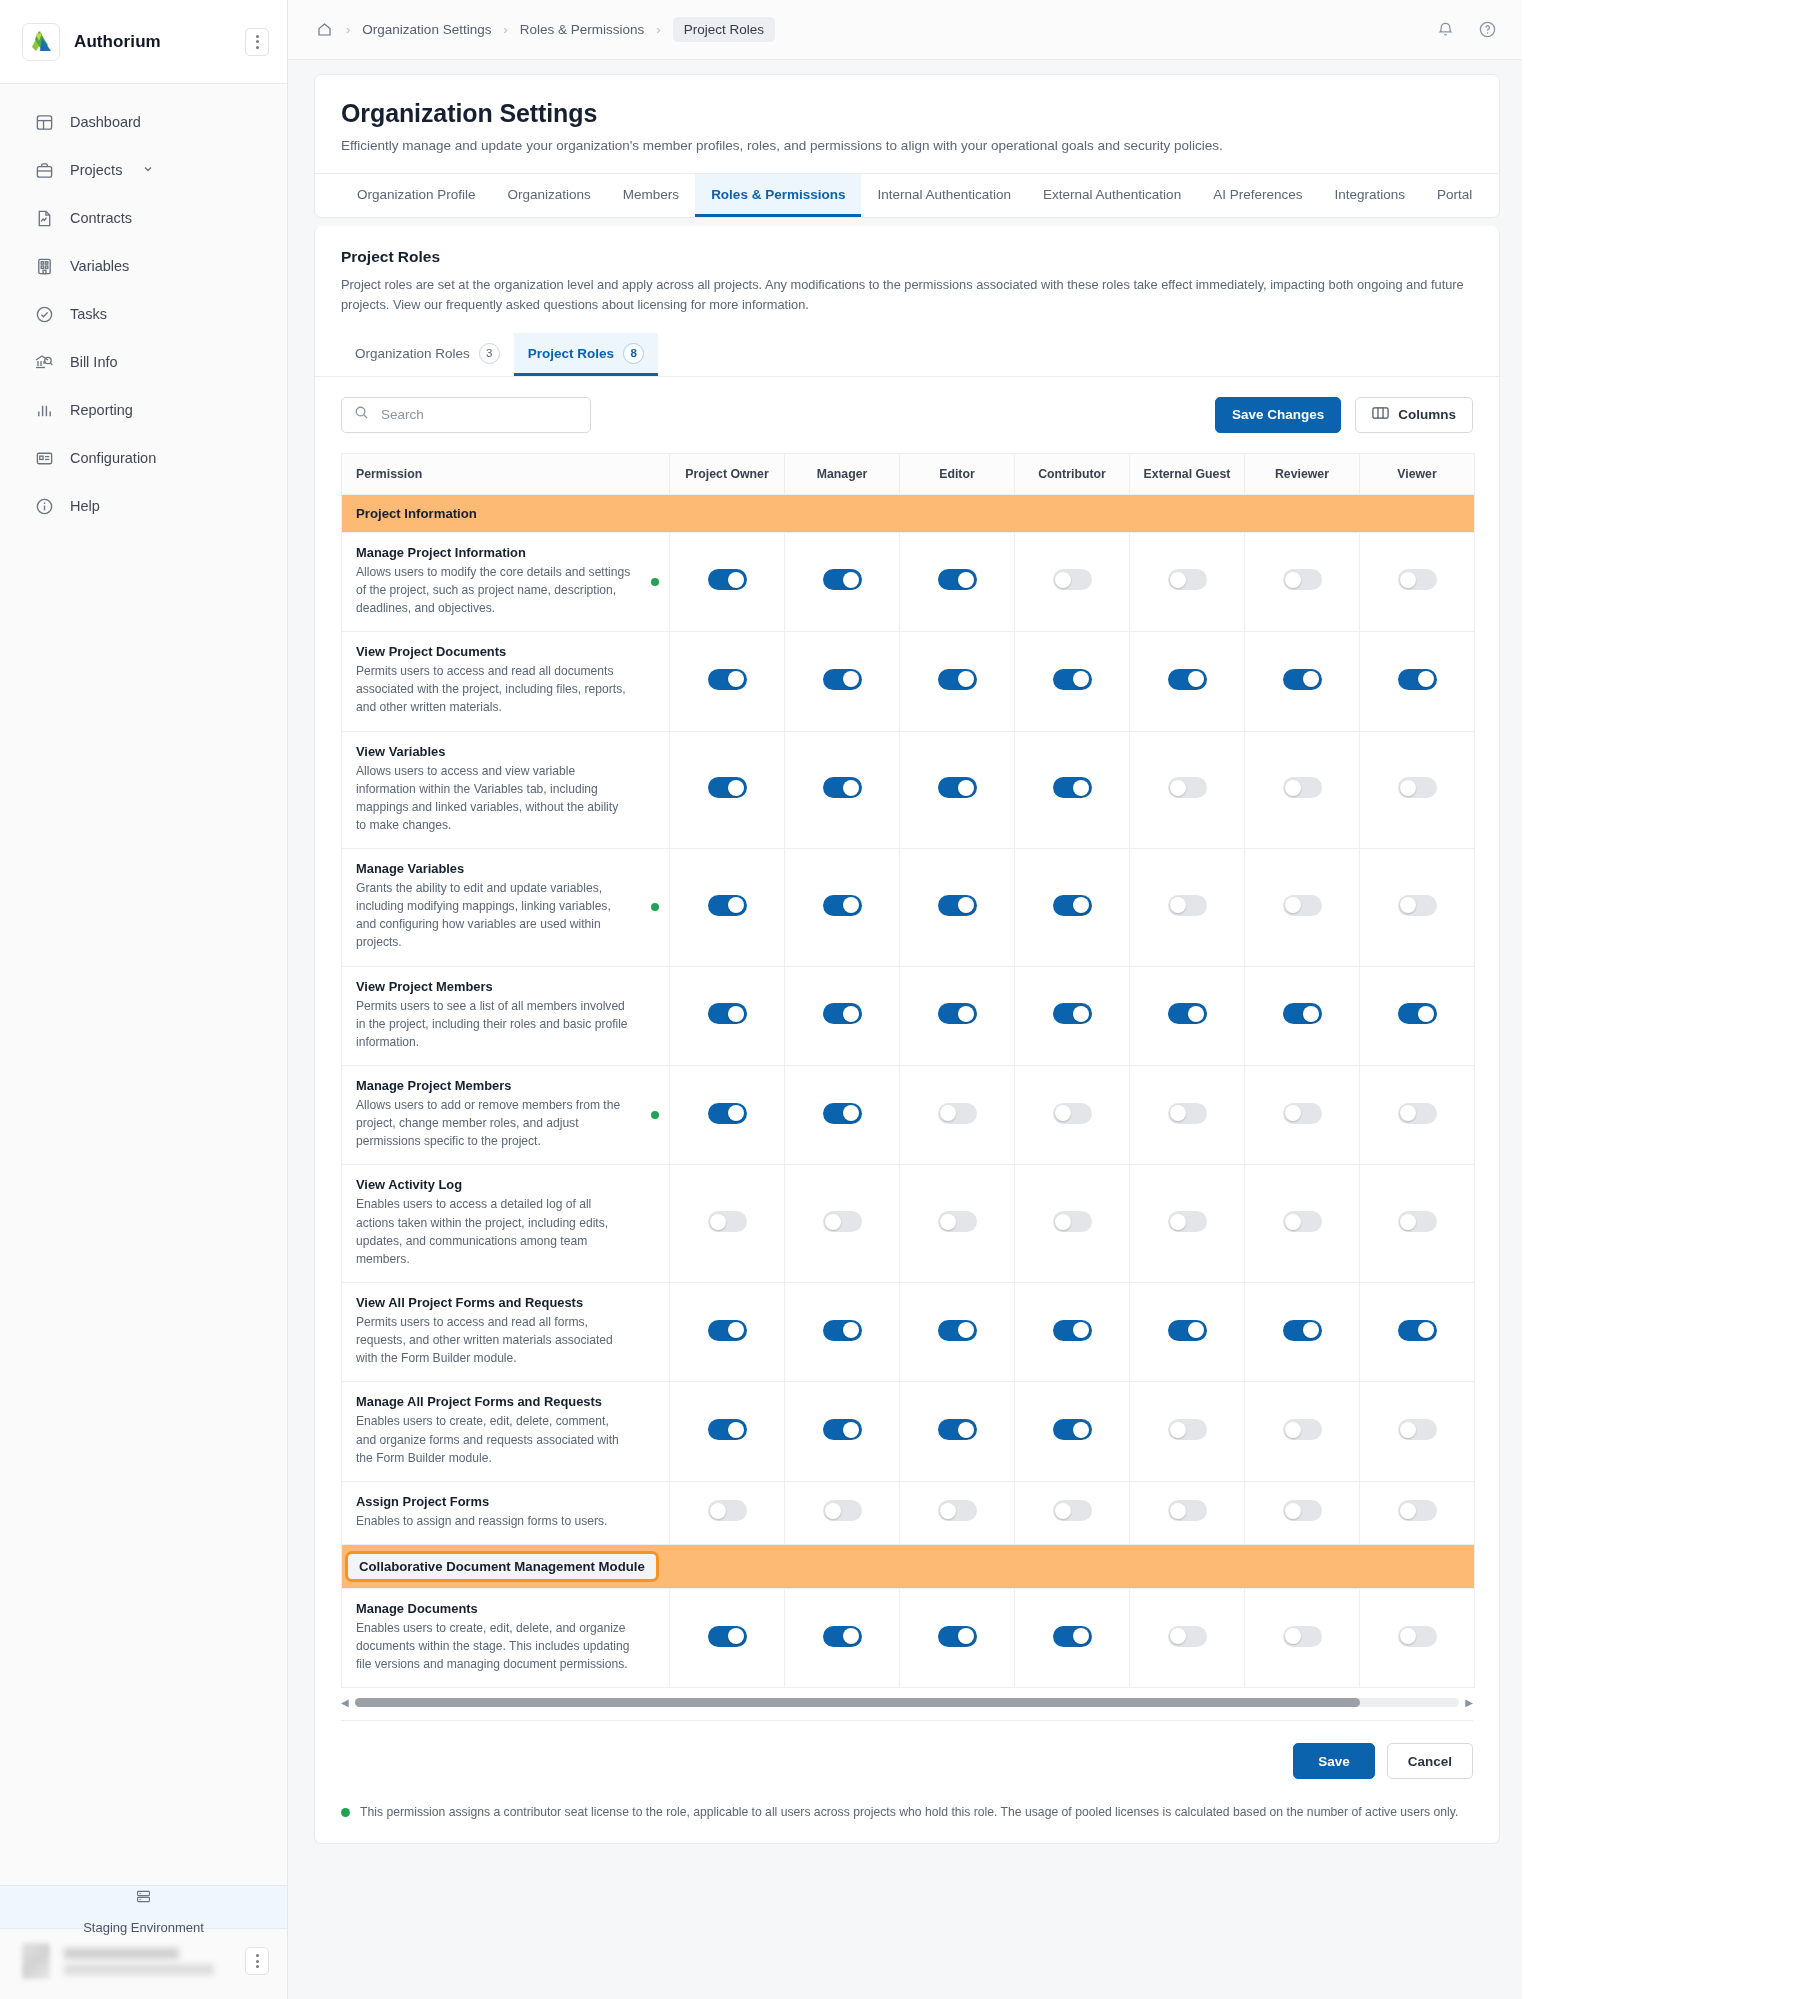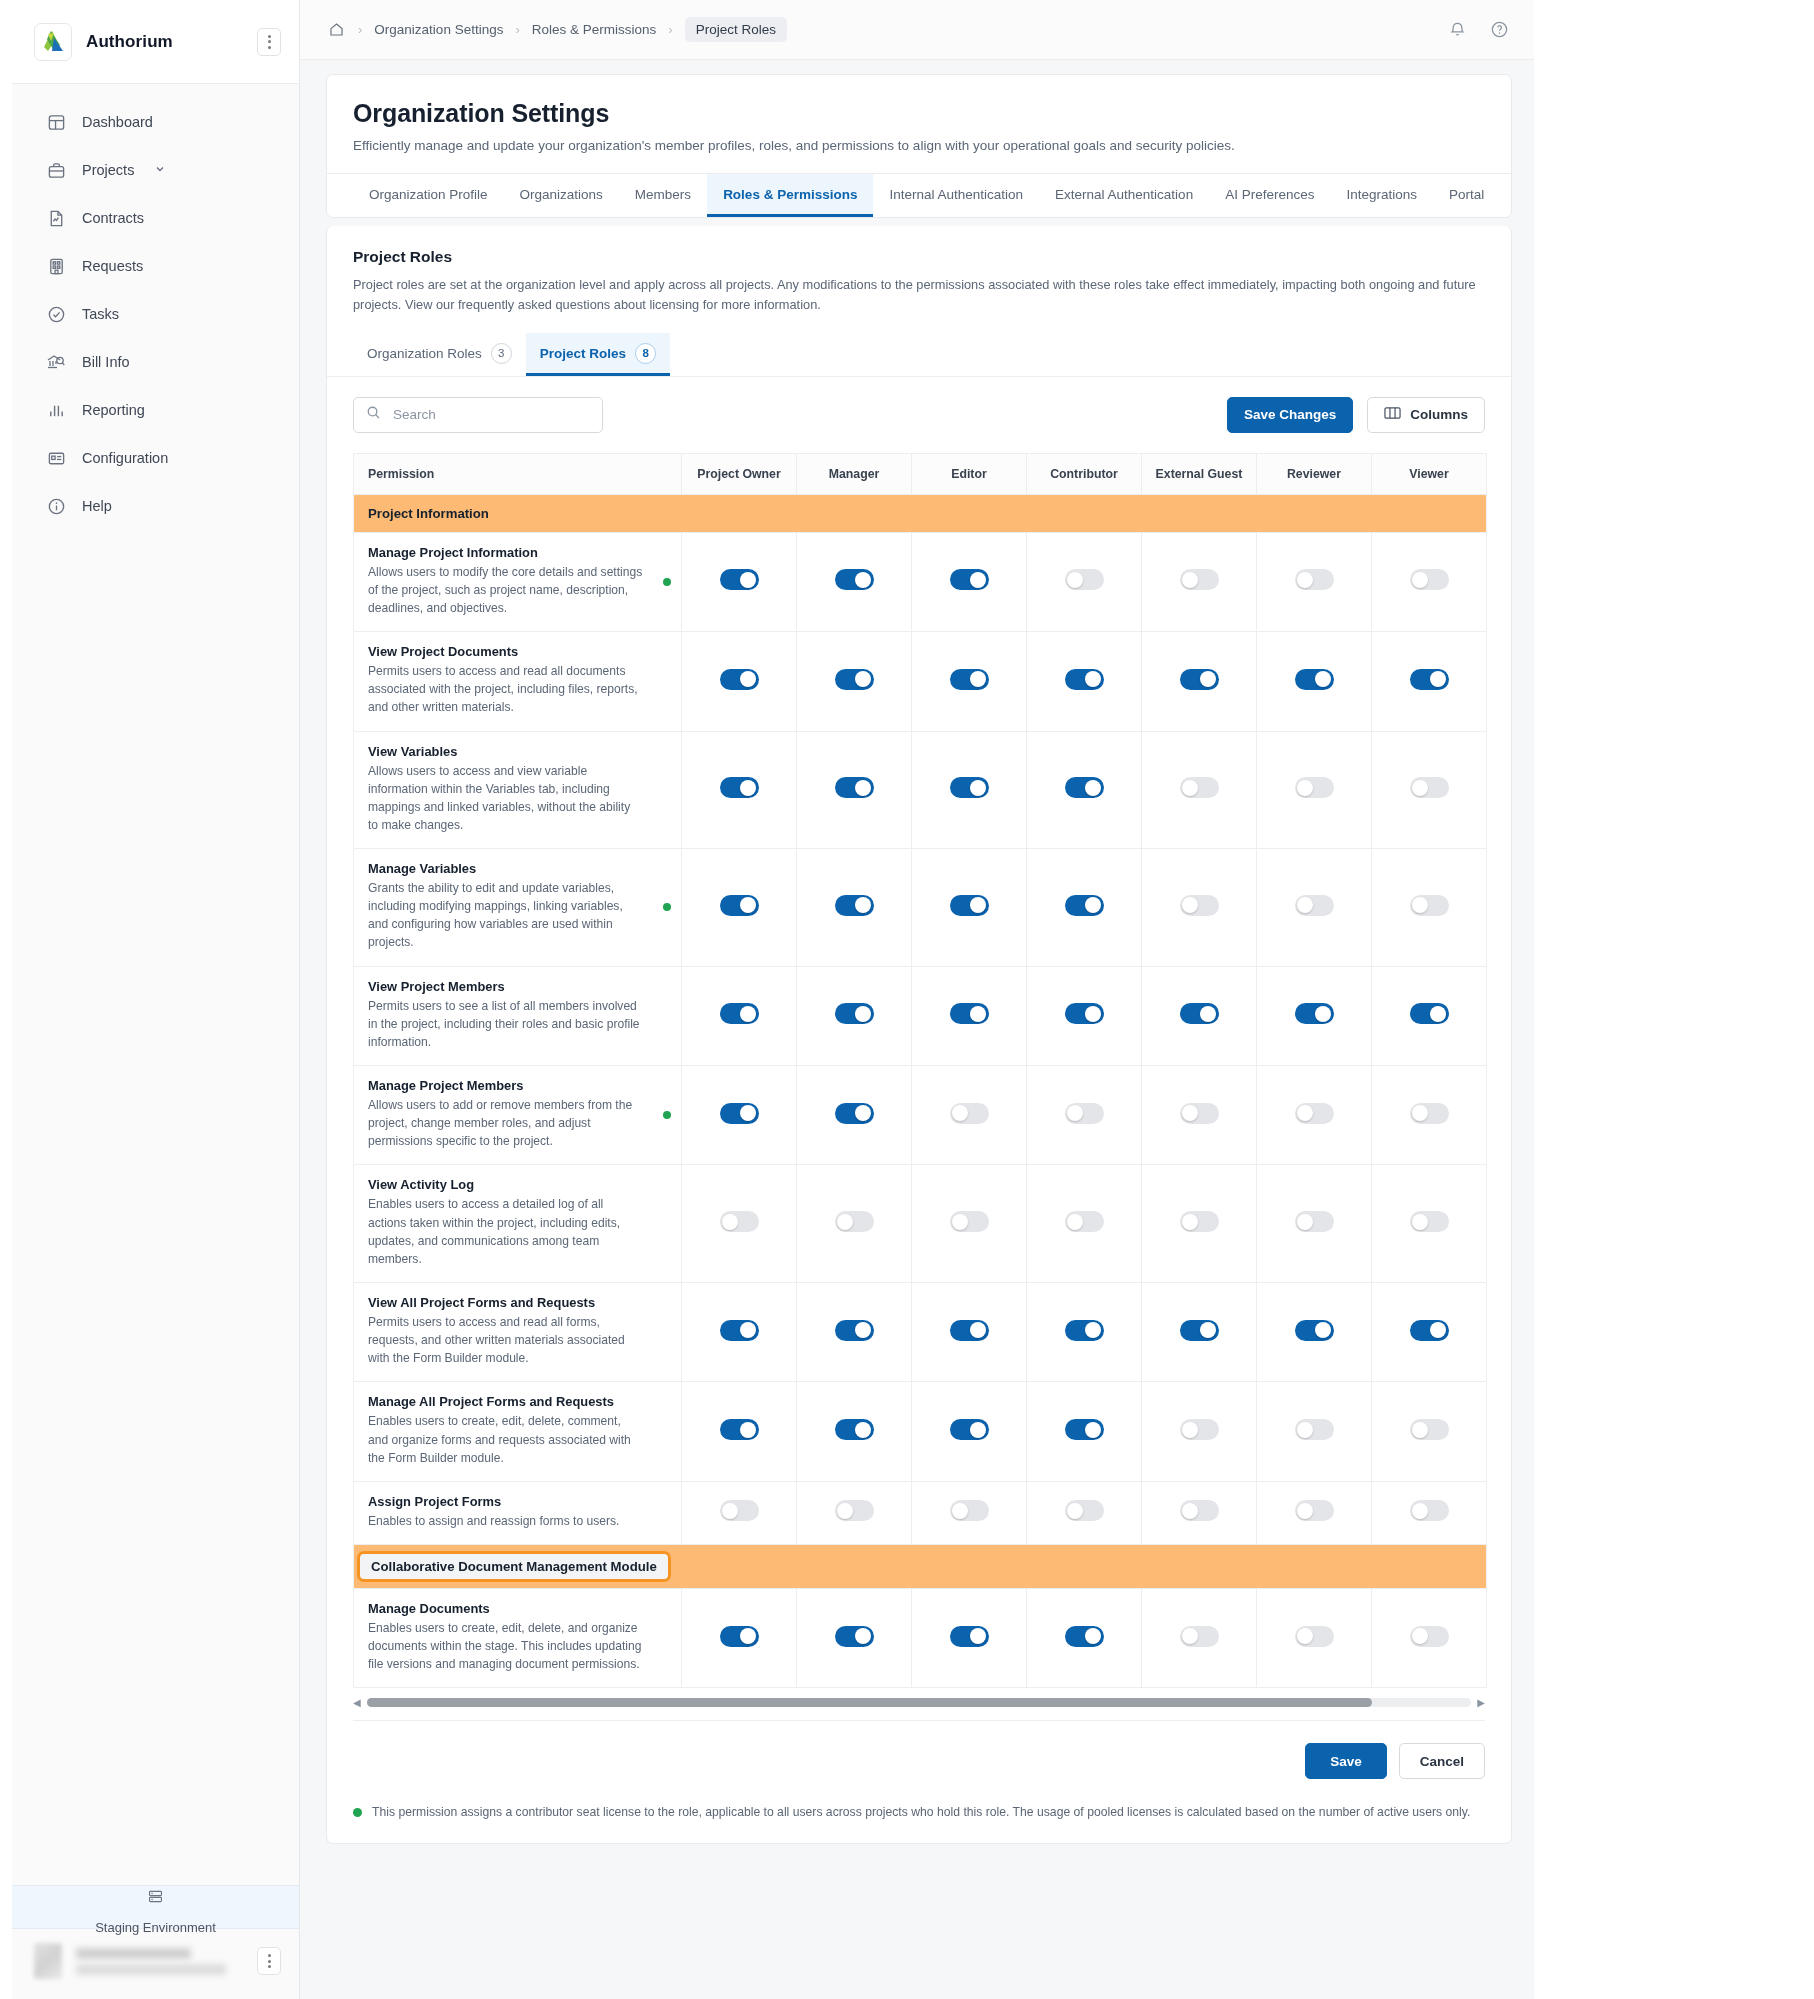--- a/index.html
+++ b/index.html
@@ -5,21 +5,21 @@
 <style>
   * { box-sizing: border-box; }
   html, body {
     margin: 0; padding: 0;
     width: 1814px; height: 1999px;
     background: #ffffff;
     font-family: "Liberation Sans", sans-serif;
     color: #1f2937;
     -webkit-font-smoothing: antialiased;
   }
-  .app { display: flex; width: 1522px; height: 1999px; margin-left: 12px; }
+  .app { display: flex; width: 1522px; height: 1999px; }
 
   
   .sidebar {
     width: 288px; min-width: 288px;
     background: #fafafa;
     border-right: 1px solid #e5e7eb;
     display: flex; flex-direction: column;
     position: relative;
   }
   .brand {
@@ -259,21 +259,21 @@
         <span class="nav-ic">
           <svg width="19" height="19" viewBox="0 0 20 20" fill="none" stroke="#6b7280" stroke-width="1.4">
             <rect x="4" y="2.5" width="12" height="15" rx="1.5"></rect>
               <rect x="6.5" y="5" width="2.5" height="2.5"></rect>
               <rect x="11" y="5" width="2.5" height="2.5"></rect>
               <rect x="6.5" y="9.5" width="2.5" height="2.5"></rect>
               <rect x="11" y="9.5" width="2.5" height="2.5"></rect>
               <rect x="8.5" y="14" width="3" height="3.5"></rect>
           </svg>
         </span>
-        <span>Requests</span>
+        <span>Variables</span>
       </div>
       <div class="nav-item">
         <span class="nav-ic">
           <svg width="19" height="19" viewBox="0 0 20 20" fill="none" stroke="#6b7280" stroke-width="1.4">
             <circle cx="10" cy="10" r="7.5"></circle>
               <path d="M6.8 10.2l2.2 2.2 4.3-4.6"></path>
           </svg>
         </span>
         <span>Tasks</span>
       </div>

